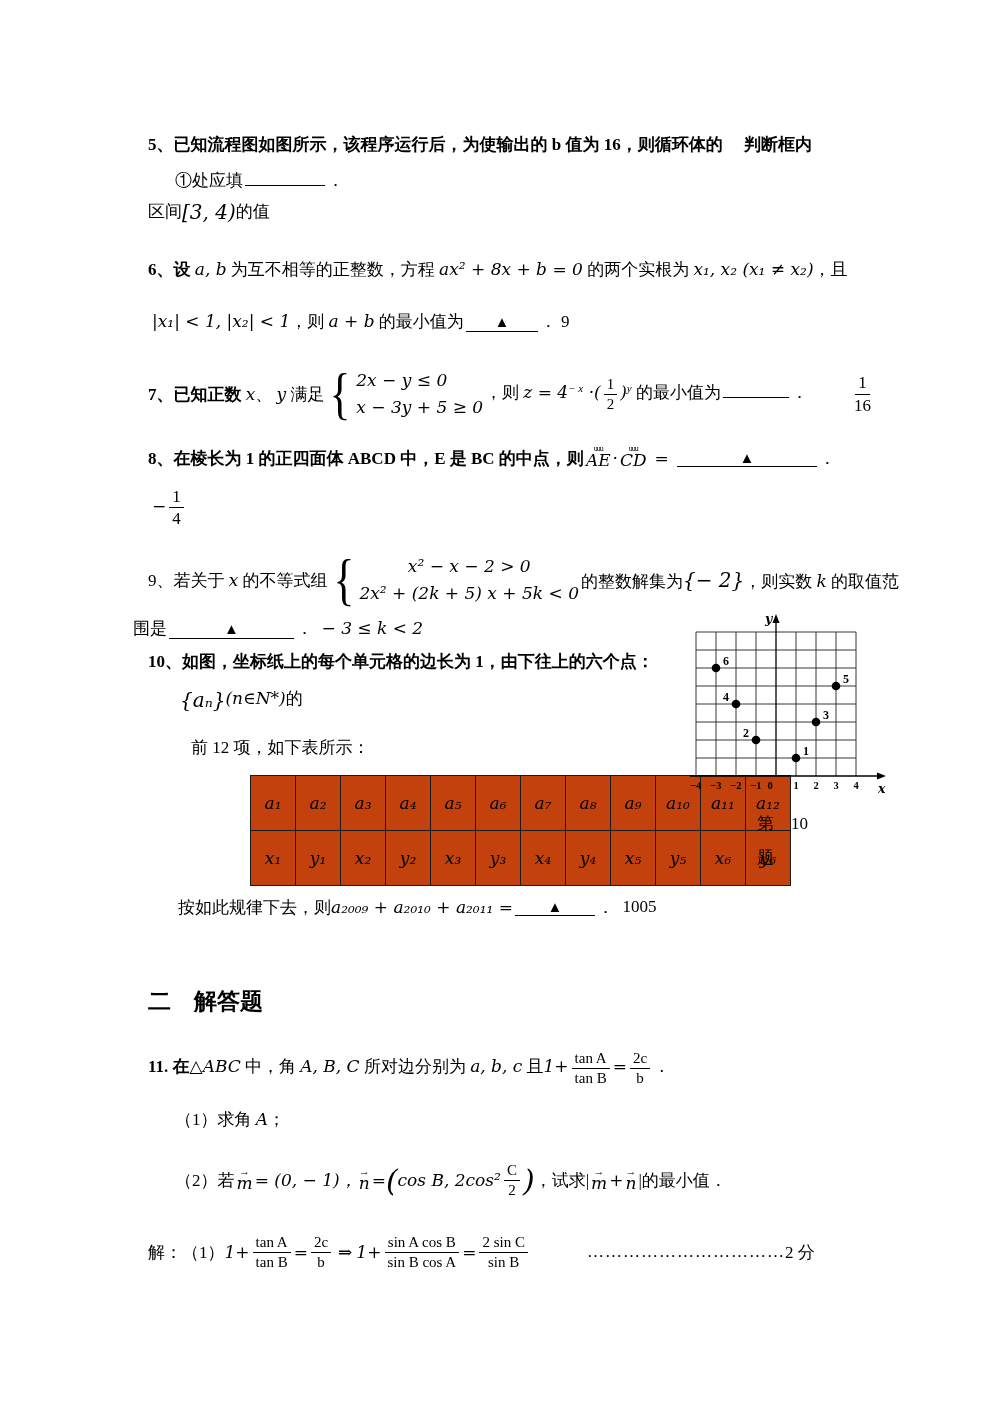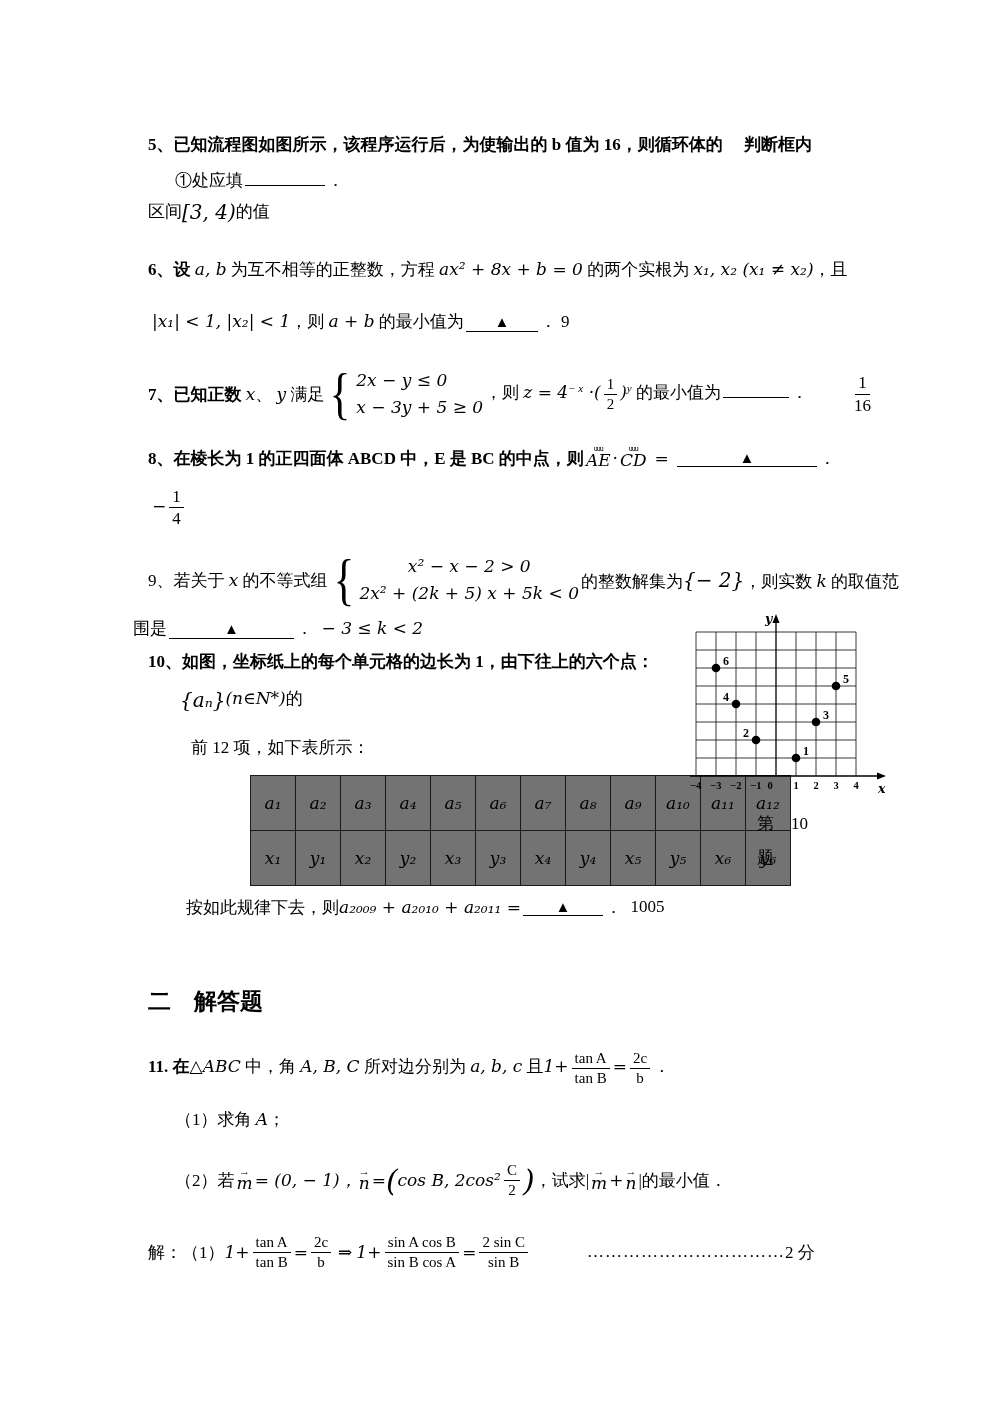--- a/index.html
+++ b/index.html
@@ -38,21 +38,21 @@
 
   
   .blank { display:inline-block; border-bottom:1.4px solid #000;
            text-align:center; vertical-align:baseline; line-height:1;
            height:1.05em; margin:0 2px; }
   .blank .tri { font-size:15px; font-style:normal; }
 
   .bracket-lg { font-size:20px; position:relative; top:2px; }
 
   
-  table.seq { border-collapse:collapse; background:#737373; }
+  table.seq { border-collapse:collapse; background:#c2410c; }
   table.seq td { border:1.6px solid #1a1a1a; width:42px; height:52px;
                  text-align:center; font-size:17px; }
 
   
   svg.fig { position:absolute; z-index:3; overflow:visible; }
   svg.fig .grid { stroke:#222; stroke-width:0.9; fill:none; }
   svg.fig .axis { stroke:#000; stroke-width:1.3; fill:none; }
   svg.fig .tick { font-size:10.5px; font-weight:bold; text-anchor:middle;
                   font-family:"Liberation Serif","DejaVu Serif",serif; }
   svg.fig .axlabel { font-size:12.5px; font-weight:bold; font-style:italic;
@@ -221,21 +221,21 @@
       <text x="139" y="108.5" class="ptlabel">3</text>
       <circle cx="52" cy="94" r="4.3"></circle>
       <text x="39" y="90.5" class="ptlabel">4</text>
       <circle cx="152" cy="76" r="4.3"></circle>
       <text x="159" y="72.5" class="ptlabel">5</text>
       <circle cx="32" cy="58" r="4.3"></circle>
       <text x="39" y="54.5" class="ptlabel">6</text>
     </g>
 </svg>
 
-<div class="abs" style="left:178px; top:890px; height:34px; display:flex; align-items:center;margin-left:8px;">
+<div class="abs" style="left:178px; top:890px; height:34px; display:flex; align-items:center;">
   <span>按如此规律下去，则 </span>
   <span class="m">a₂₀₀₉ + a₂₀₁₀ + a₂₀₁₁ =</span>
   <span class="blank" style="width:80px;"><span class="tri">▲</span></span>
   <span>．</span>&nbsp;&nbsp;
   <span>1005</span>
 </div>
 
 <div class="abs sechead" style="left:148px; top:986px;">
   <span>二　解答题</span>
 </div>

